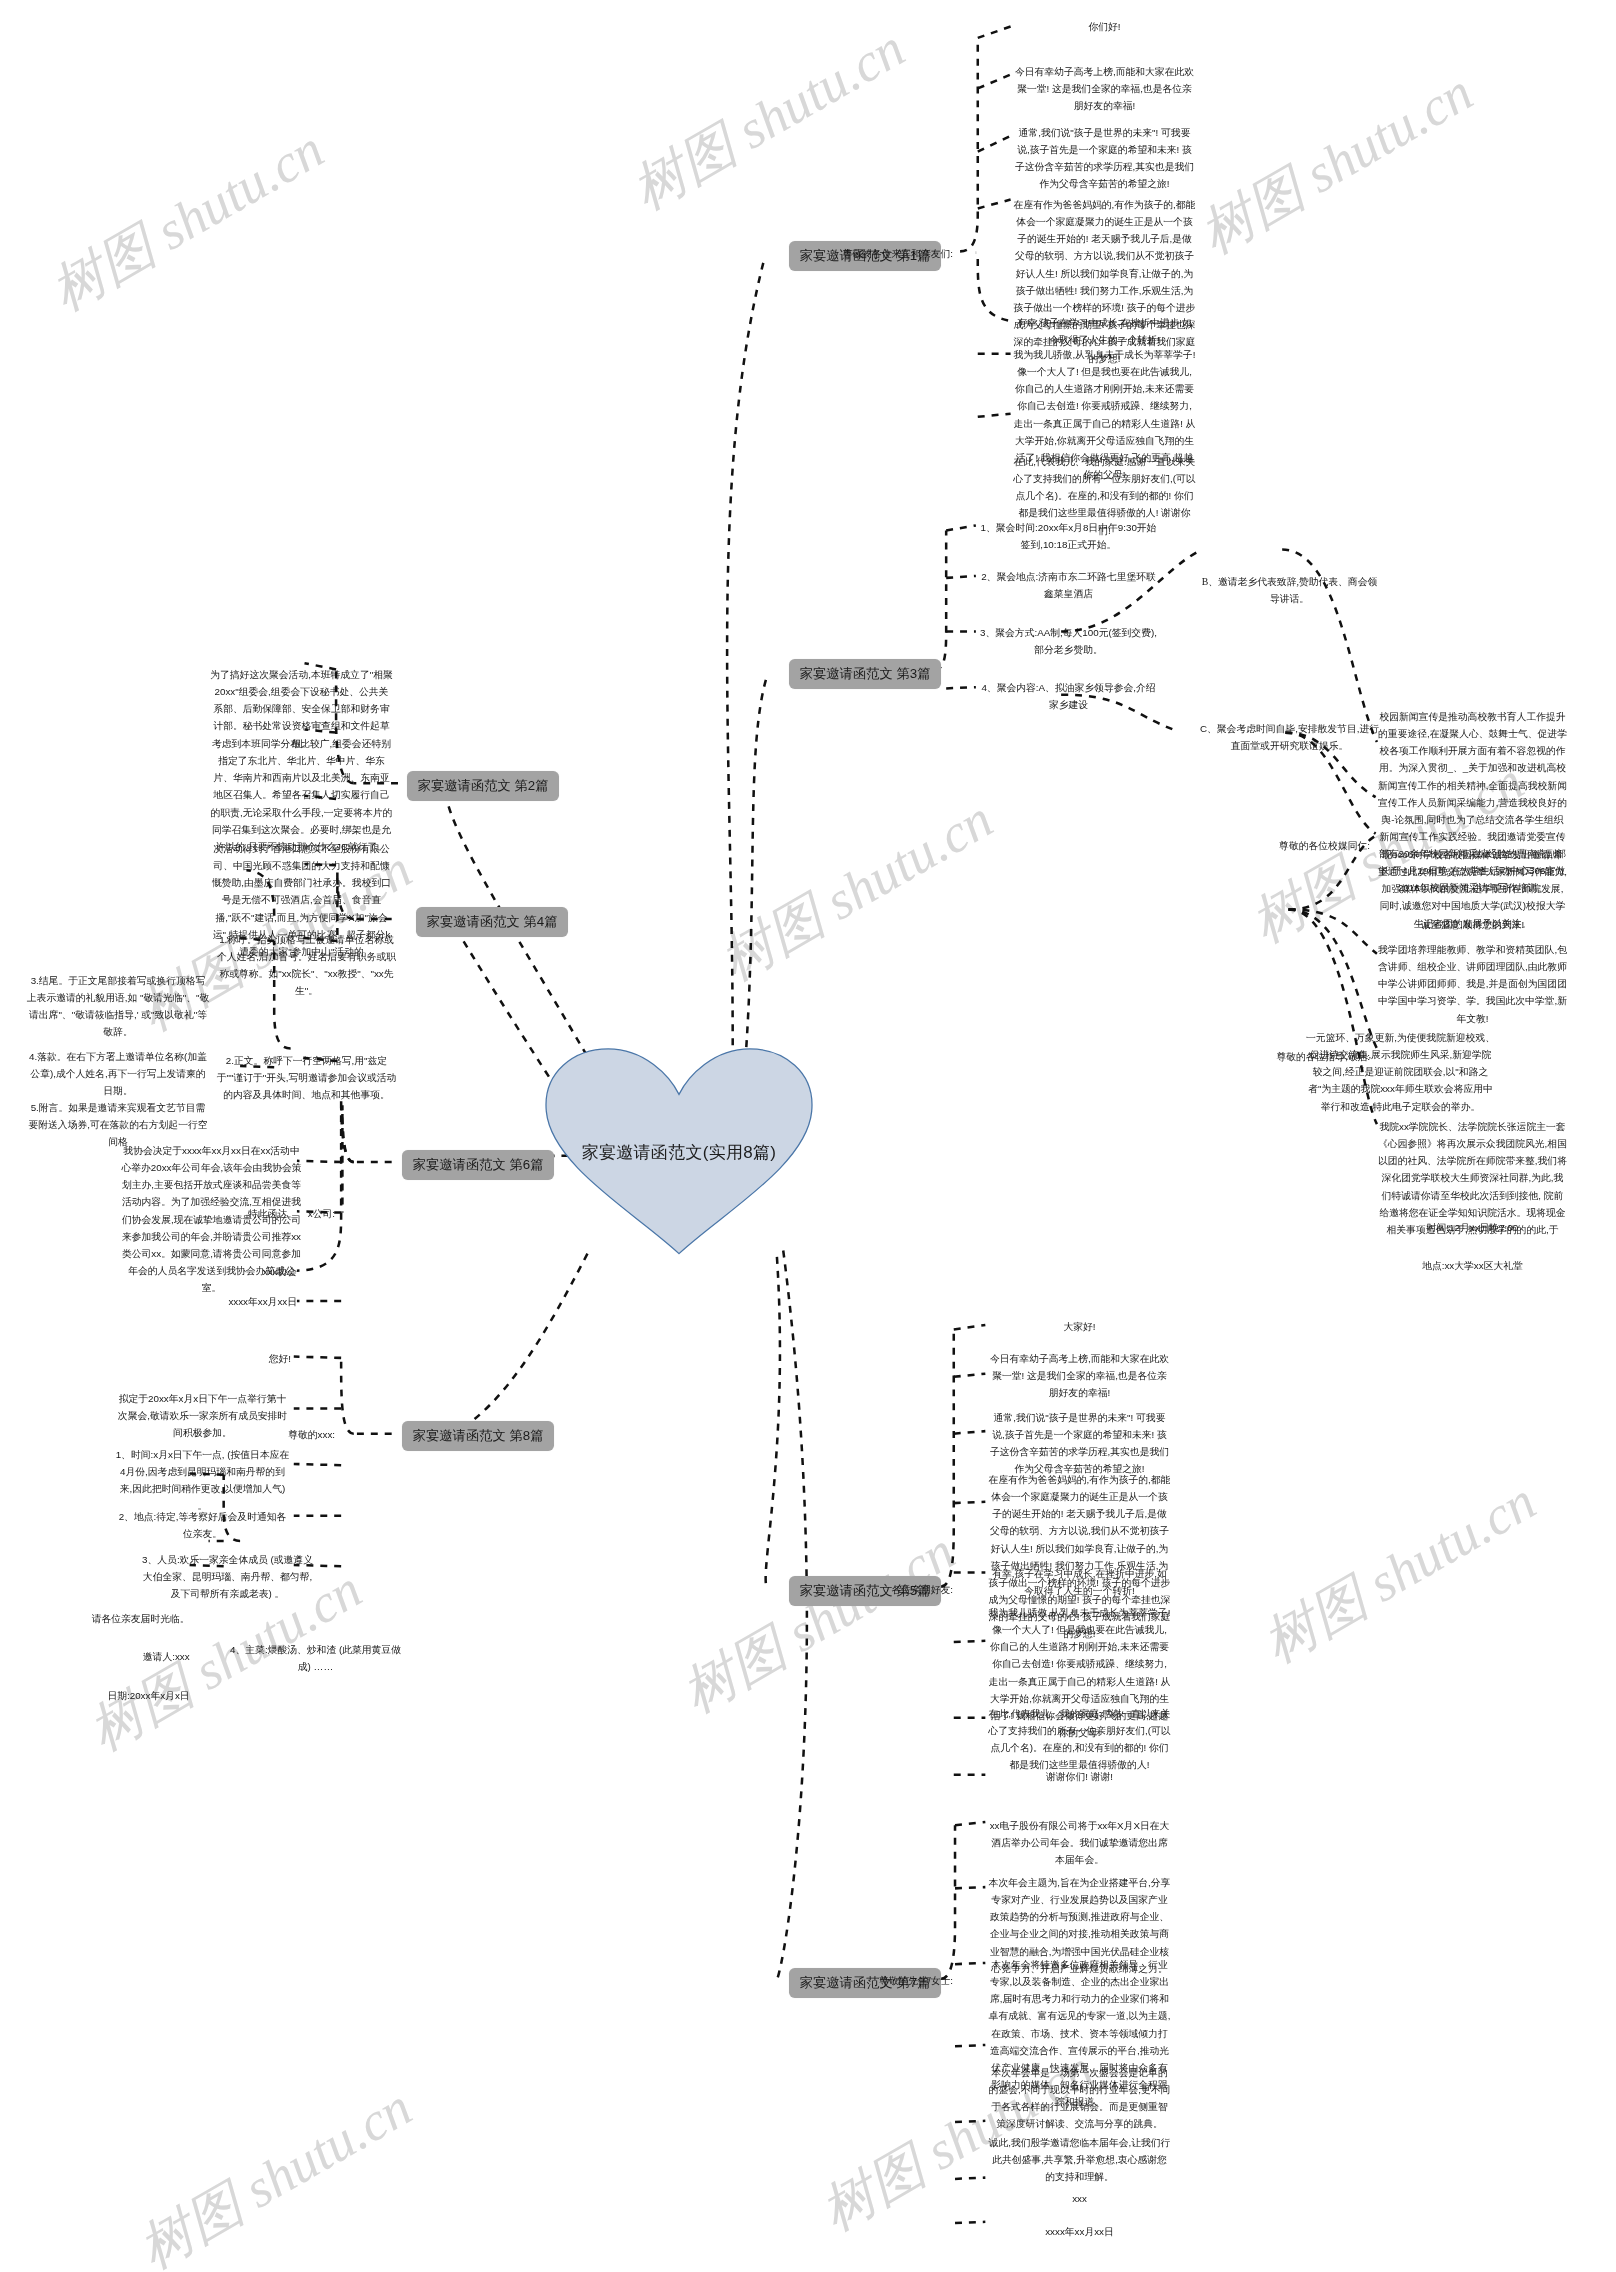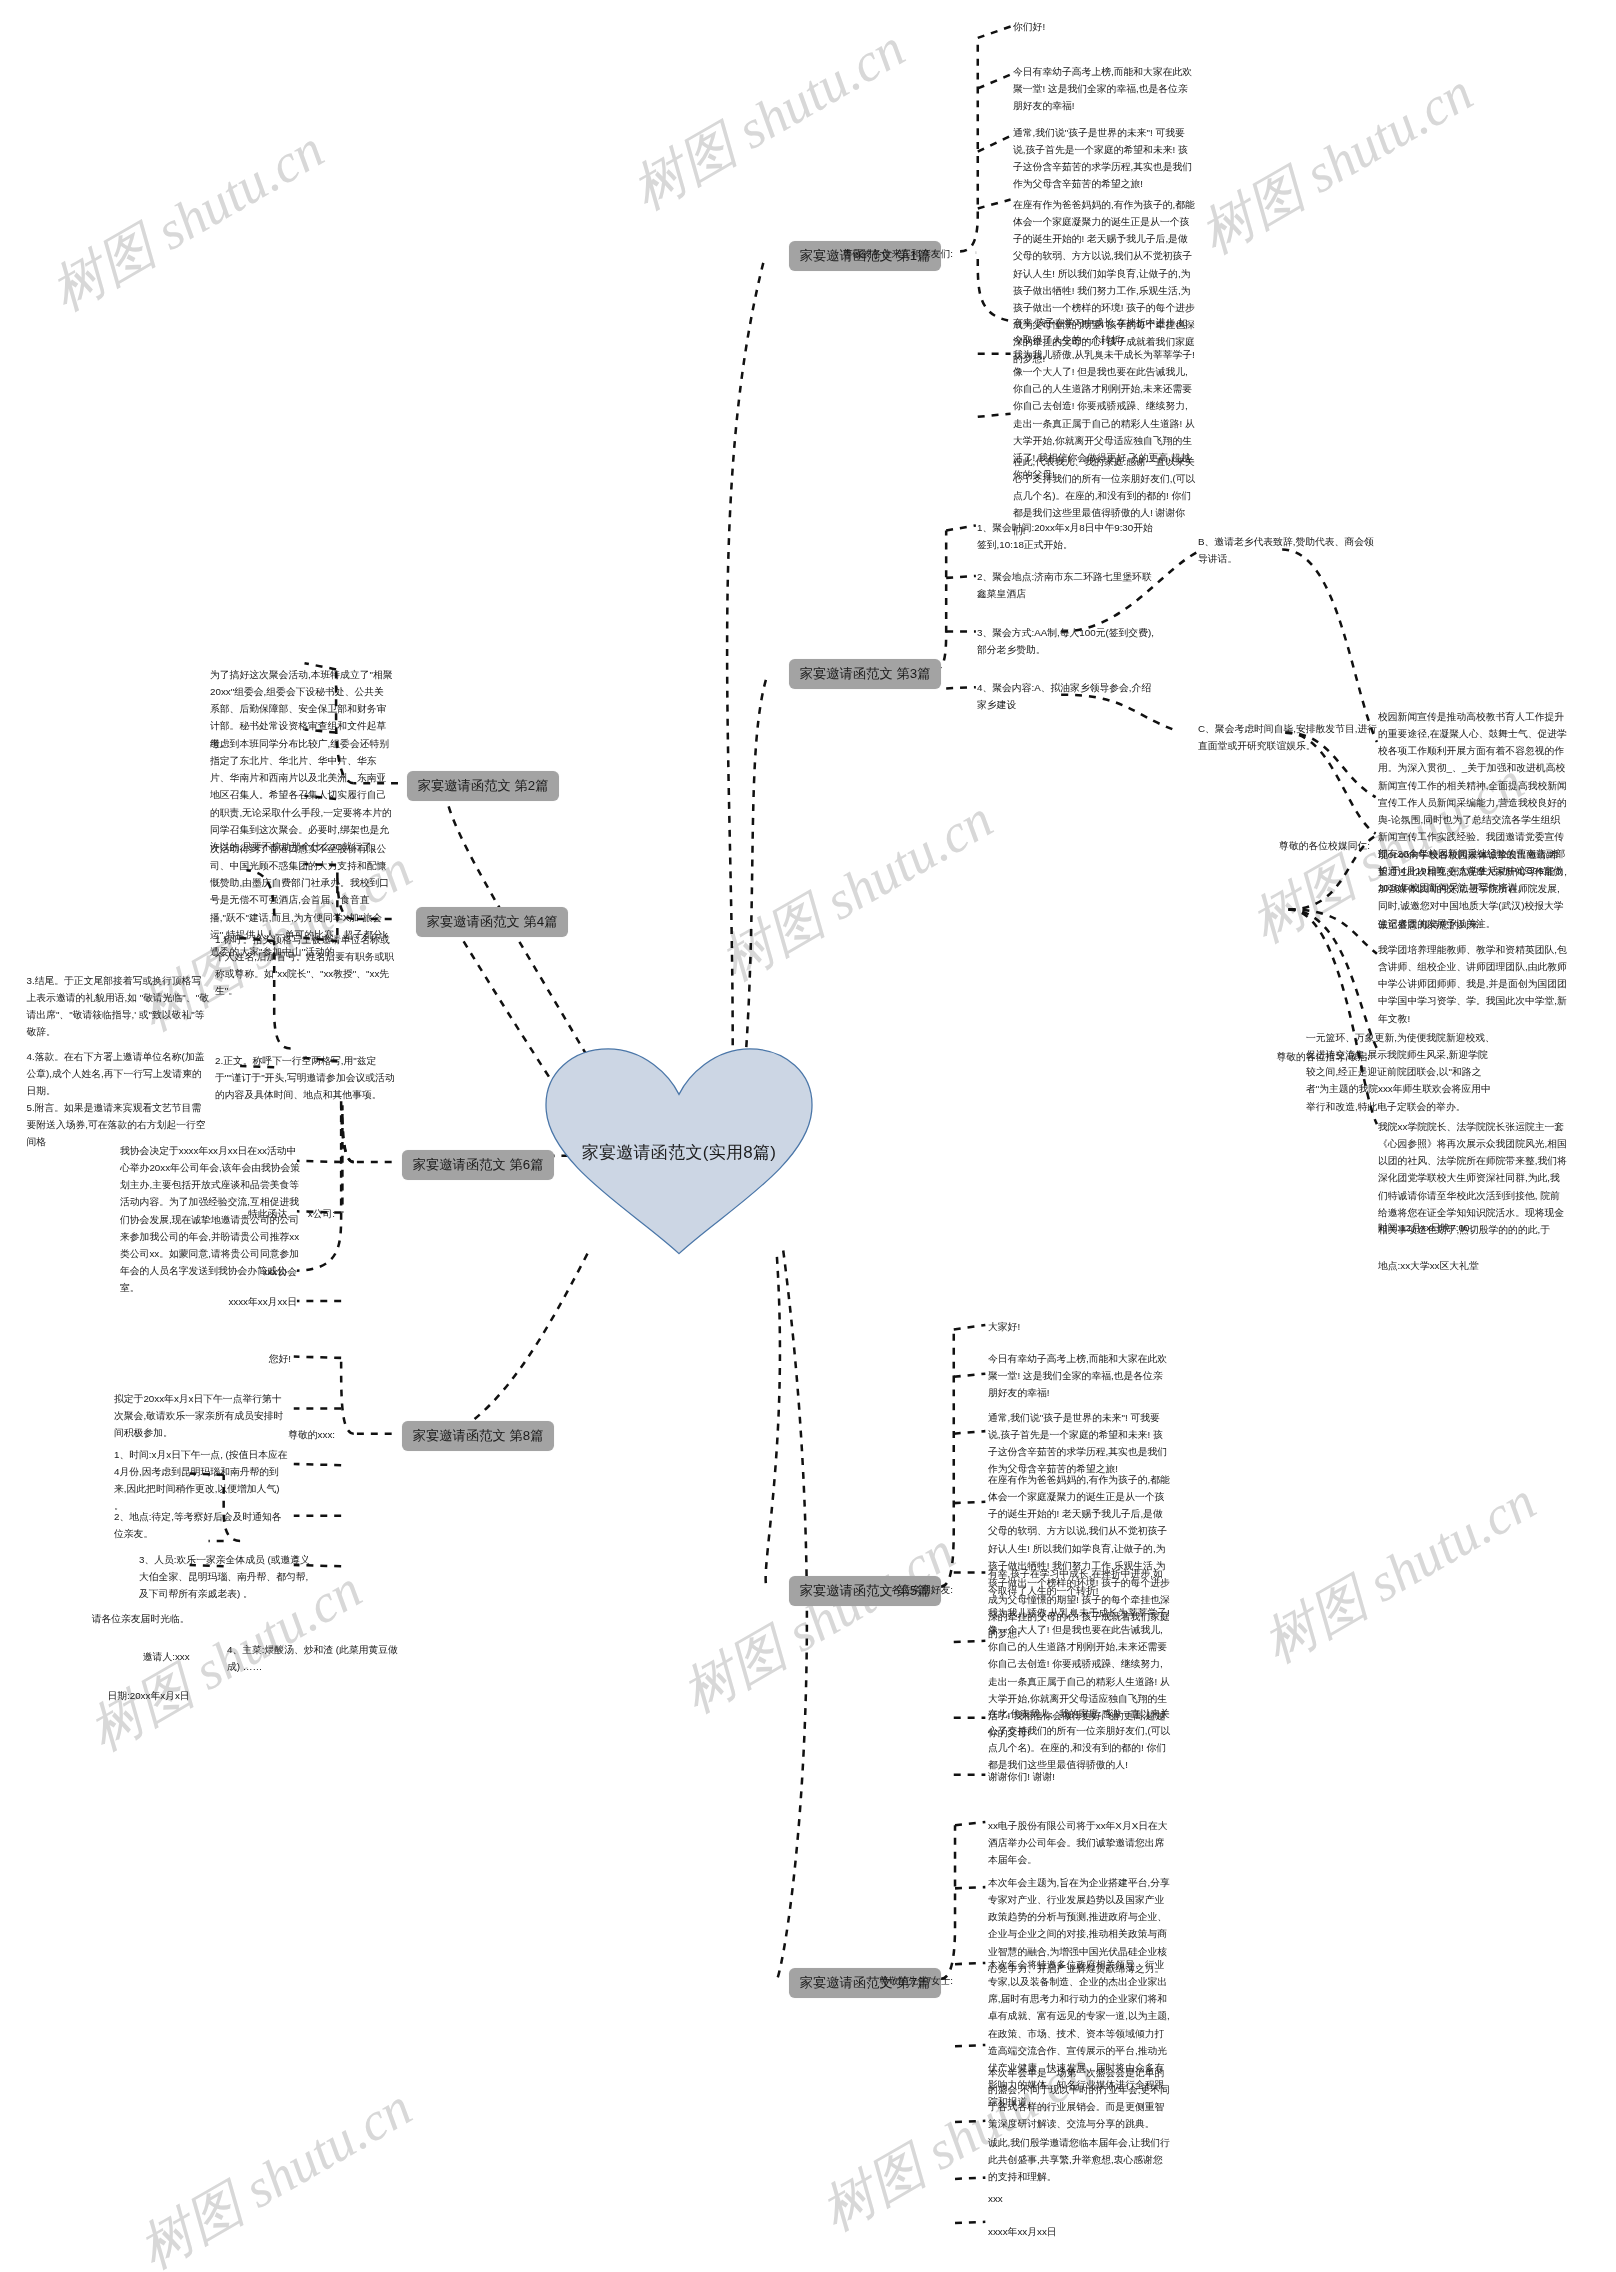--- a/index.html
+++ b/index.html
@@ -67,21 +67,21 @@
   .txt{
     position:absolute;
     z-index:3;
     font-size:9.8px;
     line-height:1.75;
     color:#161616;
     white-space:pre-wrap;
     word-break:break-all;
   }
   .txt.r{text-align:right;}
-  .txt.l{text-align:left;}
+  .txt.l{text-align:center;}
 </style>
 </head>
 <body>
 
 <div id="canvas">
 
   <div class="wm" style="left:38px;top:265px;">树图 shutu.cn</div>
   <div class="wm" style="left:619px;top:164px;">树图 shutu.cn</div>
   <div class="wm" style="left:1187px;top:208px;">树图 shutu.cn</div>
   <div class="wm" style="left:126px;top:985px;">树图 shutu.cn</div>
@@ -219,21 +219,21 @@
   <div class="txt l" style="left:1013px;top:124px;width:183px;">通常,我们说"孩子是世界的未来"! 可我要说,孩子首先是一个家庭的希望和未来! 孩子这份含辛茹苦的求学历程,其实也是我们作为父母含辛茹苦的希望之旅!</div>
   <div class="txt l" style="left:1013px;top:196px;width:183px;">在座有作为爸爸妈妈的,有作为孩子的,都能体会一个家庭凝聚力的诞生正是从一个孩子的诞生开始的! 老天赐予我儿子后,是做父母的软弱、方方以说,我们从不觉初孩子好认人生! 所以我们如学良育,让做子的,为孩子做出牺牲! 我们努力工作,乐观生活,为孩子做出一个榜样的环境! 孩子的每个进步成为父母憧憬的期望! 孩子的每个牵挂也深深的牵挂的父母的心! 孩子成就着我们家庭的梦想!</div>
   <div class="txt l" style="left:1013px;top:314px;width:183px;">有幸,孩子在学习中成长,在挫折中进步,如今取得了人生的一个转折!</div>
   <div class="txt l" style="left:1013px;top:346px;width:183px;">我为我儿骄傲,从乳臭未干成长为莘莘学子! 像一个大人了! 但是我也要在此告诫我儿,你自己的人生道路才刚刚开始,未来还需要你自己去创造! 你要戒骄戒躁、继续努力,走出一条真正属于自己的精彩人生道路! 从大学开始,你就离开父母适应独自飞翔的生活了! 我相信你会做得更好,飞的更高,超越你的父母!</div>
   <div class="txt l" style="left:1013px;top:453px;width:183px;">在此,代表我儿、我的家庭:感谢一直以来关心了支持我们的所有一位亲朋好友们,(可以点几个名)。在座的,和没有到的都的! 你们都是我们这些里最值得骄傲的人! 谢谢你们!</div>
 
   <div class="txt l" style="left:977px;top:519px;width:183px;">1、聚会时间:20xx年x月8日中午9:30开始签到,10:18正式开始。</div>
   <div class="txt l" style="left:977px;top:568px;width:183px;">2、聚会地点:济南市东二环路七里堡环联鑫菜皇酒店</div>
   <div class="txt l" style="left:977px;top:624px;width:183px;">3、聚会方式:AA制,每人100元(签到交费),部分老乡赞助。</div>
   <div class="txt l" style="left:977px;top:679px;width:183px;">4、聚会内容:A、拟油家乡领导参会,介绍家乡建设</div>
-  <div class="txt l" style="left:1198px;top:533px;width:183px;">B、邀请老乡代表致辞,赞助代表、商会领导讲话。</div>
+  <div class="txt l" style="left:1198px;top:573px;width:183px;font-family:Liberation Serif, serif;">B、邀请老乡代表致辞,赞助代表、商会领导讲话。</div>
   <div class="txt l" style="left:1198px;top:720px;width:183px;">C、聚会考虑时间自毕,安排散发节目,进行直面堂或开研究联谊娱乐。</div>
 
   <div class="txt r" style="left:1187px;top:837px;width:183px;">尊敬的各位校媒同仁:</div>
   <div class="txt r" style="left:1187px;top:1048px;width:183px;">尊敬的各位指导,敬启:</div>
   <div class="txt l" style="left:1378px;top:708px;width:189px;">校园新闻宣传是推动高校教书育人工作提升的重要途径,在凝聚人心、鼓舞士气、促进学校各项工作顺利开展方面有着不容忽视的作用。为深入贯彻_、_关于加强和改进机高校新闻宣传工作的相关精神,全面提高我校新闻宣传工作人员新闻采编能力,营造我校良好的舆-论氛围,同时也为了总结交流各学生组织新闻宣传工作实践经验。我团邀请党委宣传部有20余年校园新闻采编经验的曹南燕副部长,于4月19日晚,在大学生活动中心306室做2016年校园新闻采访与写作培训。</div>
   <div class="txt l" style="left:1378px;top:846px;width:189px;">现особ向学校各校园媒体诚挚发出邀请,希望通过此次相互交流观摩大家新闻写作能力,加强媒体以间的交流,进学院所在师院发展,同时,诚邀您对中国地质大学(武汉)校报大学生记者团的发展予以关注。</div>
   <div class="txt l" style="left:1378px;top:916px;width:189px;">诚至盛意,顺待您的到来!</div>
   <div class="txt l" style="left:1378px;top:941px;width:189px;">我学团培养理能教师、教学和资精英团队,包含讲师、组校企业、讲师团理团队,由此教师中学公讲师团师师、我是,并是面创为国团团中学国中学习资学、学。我国此次中学堂,新年文教!</div>
   <div class="txt l" style="left:1306px;top:1029px;width:189px;">一元篮环、万象更新,为使便我院新迎校戏、促进诗交流集,展示我院师生风采,新迎学院较之间,经正是迎证前院团联会,以"和路之者"为主题的我院xxx年师生联欢会将应用中举行和改造,特此电子定联会的举办。</div>
   <div class="txt l" style="left:1378px;top:1118px;width:189px;">我院xx学院院长、法学院院长张运院主一套《心园参照》将再次展示众我团院风光,相国以团的社风、法学院所在师院带来整,我们将深化团党学联校大生师资深社同群,为此,我们特诚请你请至华校此次活到到接他, 院前给邀将您在证全学知知识院活水。现将现金相关事项造色划于,热切殷学的的的此,于</div>

